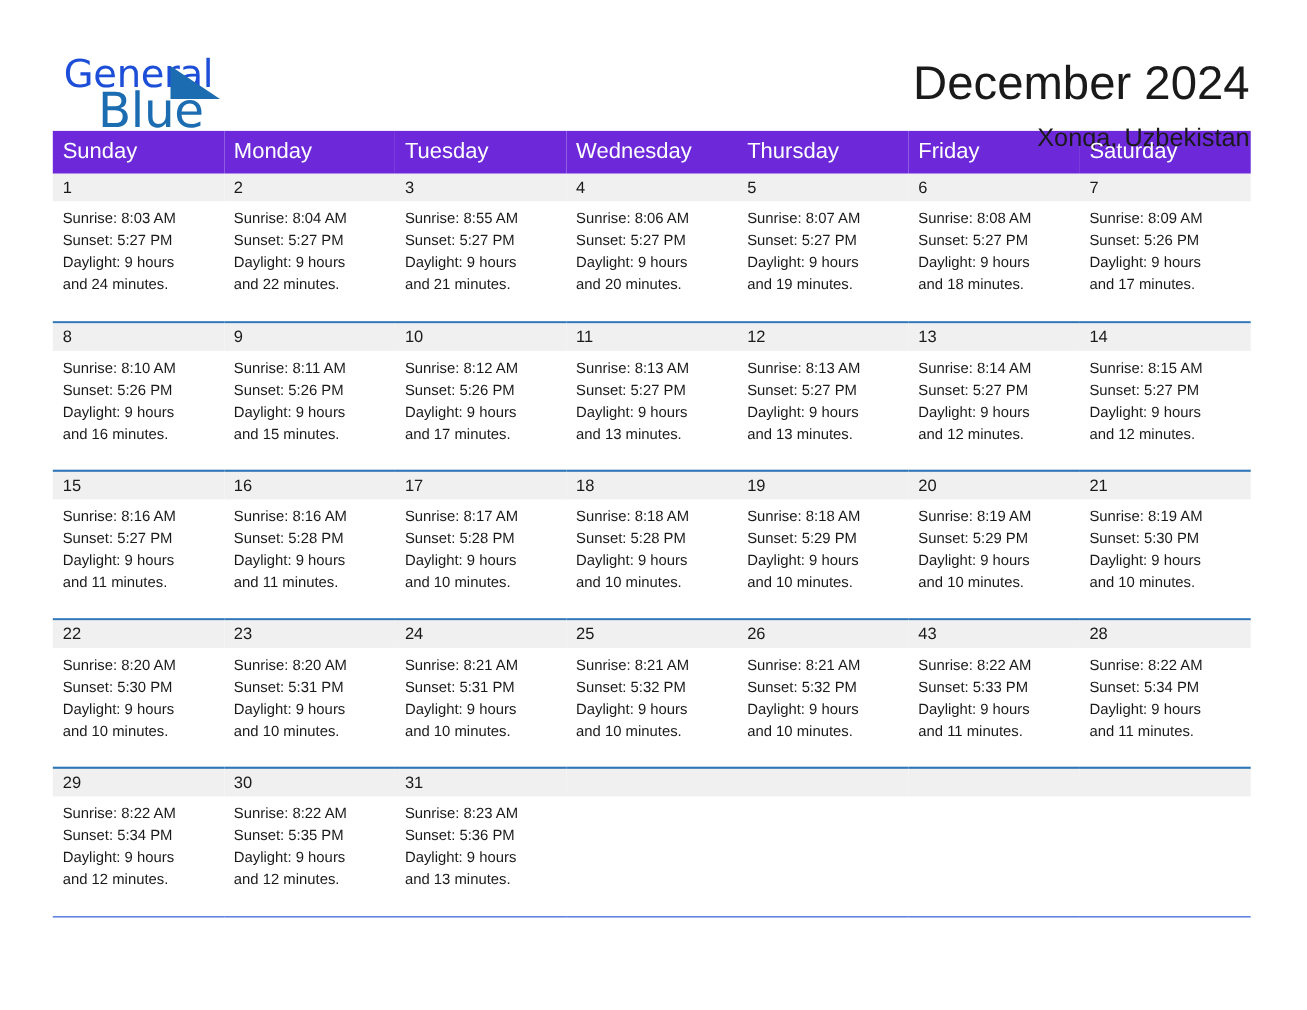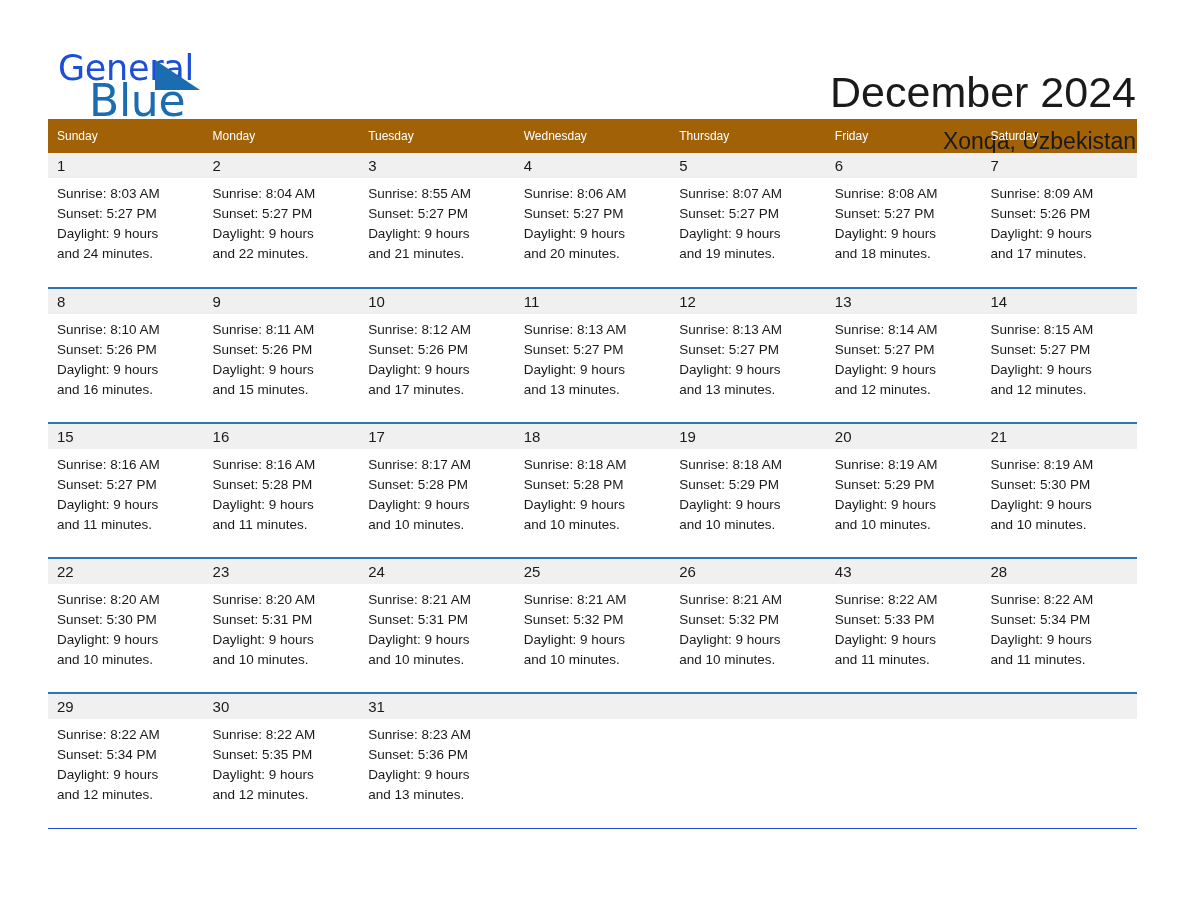--- a/index.html
+++ b/index.html
@@ -71,21 +71,20 @@
     text-align: right;
     flex: 0 0 auto;
     padding-top: 2px;
   }
   .month-title {
     font-size: 43px;
     line-height: 52px;
     font-weight: 400;
     color: #1a1a1a;
     white-space: nowrap;
-    margin-top: 16px;
   }
   .location {
     font-size: 23px;
     line-height: 30px;
     font-weight: 400;
     color: #1a1a1a;
     margin-top: 8px;
     white-space: nowrap;
   }
 
@@ -93,23 +92,23 @@
   .calendar {
     margin: 7px 51px 0 48px;
     width: 1089px;
   }
   table.cal {
     width: 100%;
     border-collapse: collapse;
     table-layout: fixed;
   }
   thead th {
-    background: #a16207;
+    background: #6d28d9;
     color: #ffffff;
-    font-size: 12px;
+    font-size: 20px;
     font-weight: 400;
     text-align: left;
     padding: 8px 0 8px 9px;
     height: 34px;
     vertical-align: middle;
   }
   tbody td {
     vertical-align: top;
     padding: 0;
     width: 14.2857%;

